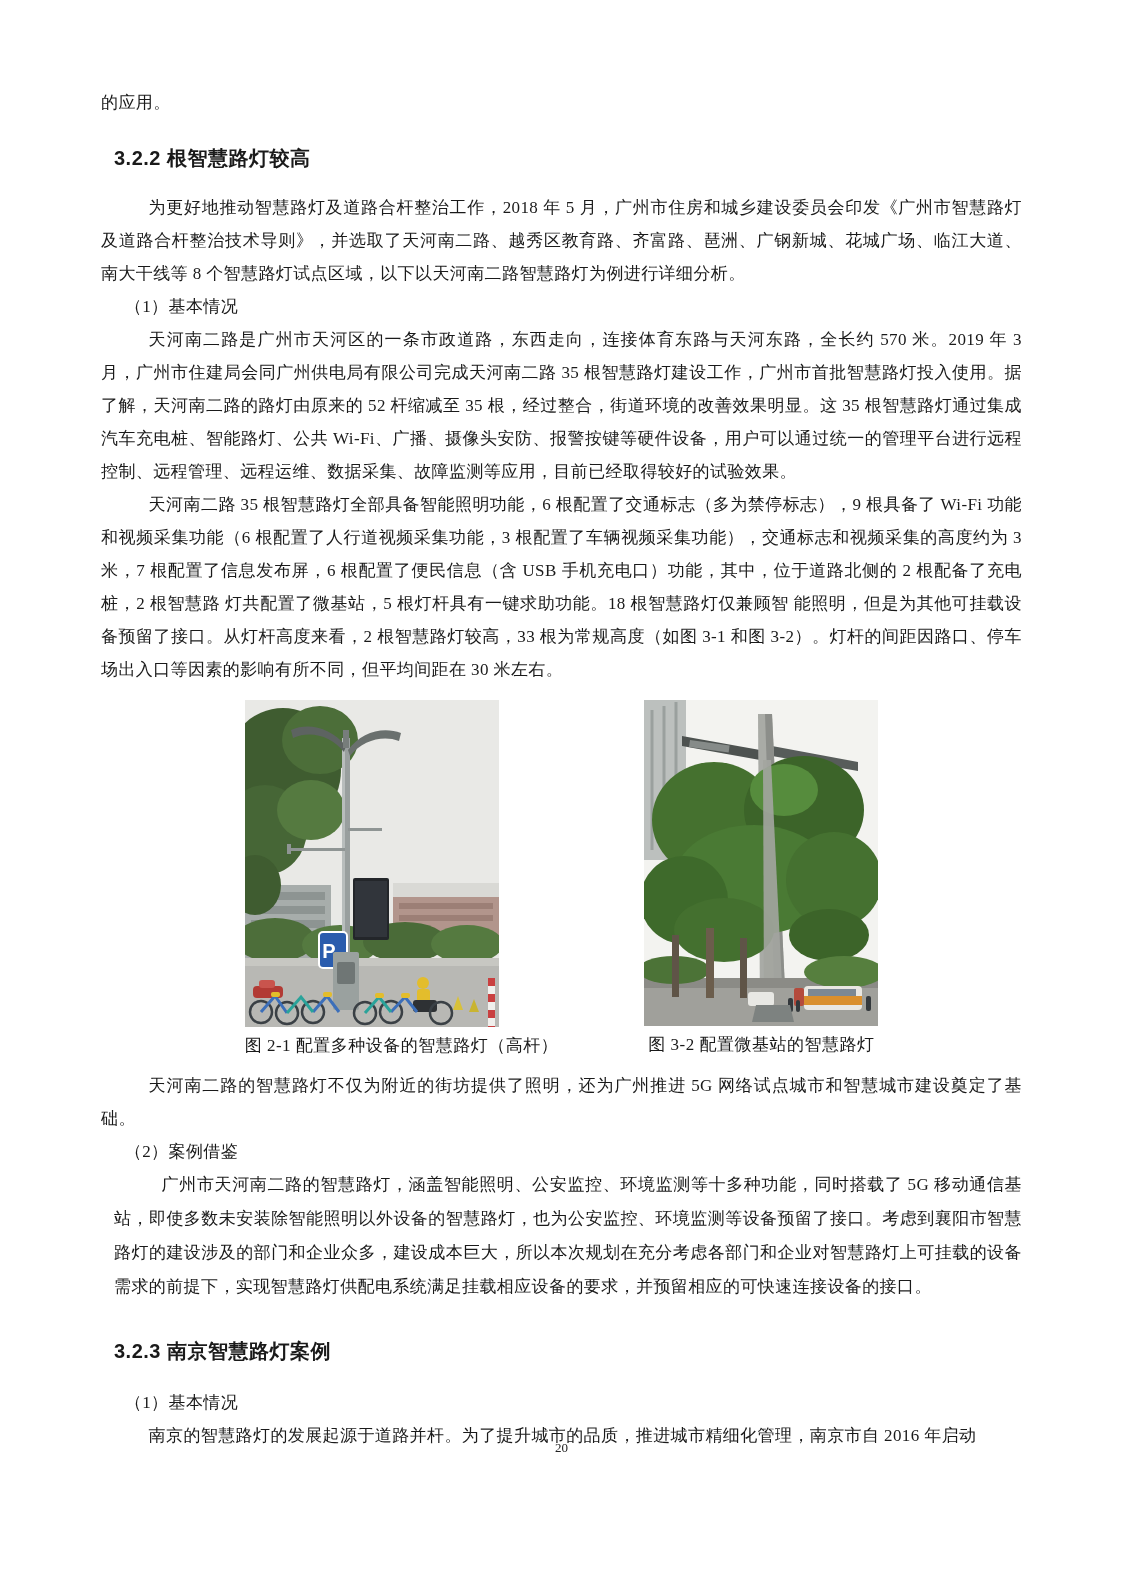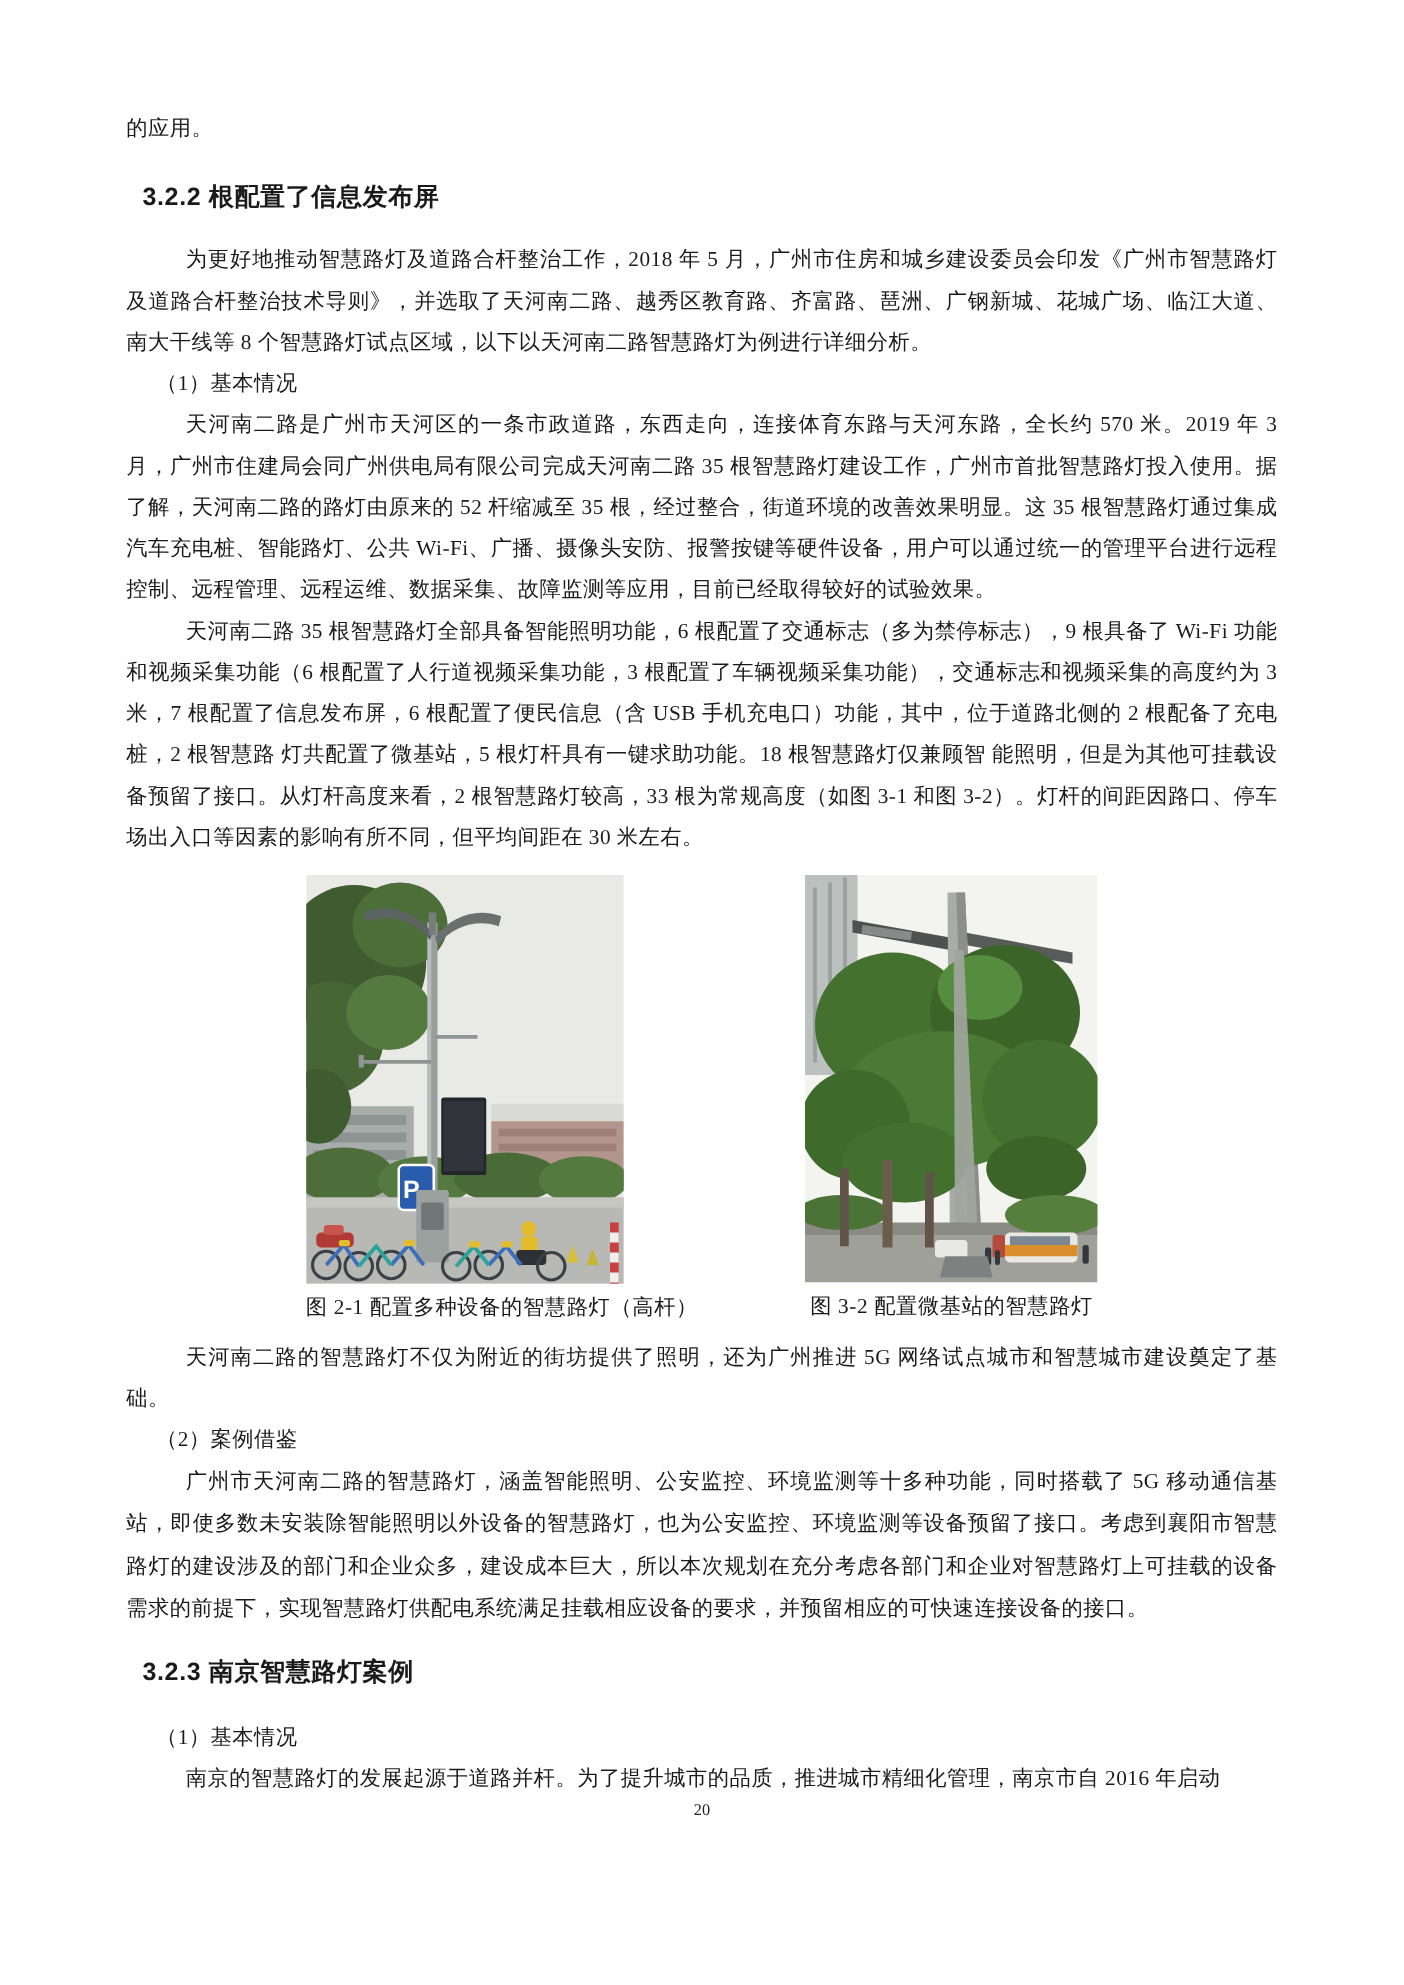--- a/index.html
+++ b/index.html
@@ -25,57 +25,57 @@
   .sub-indent { text-indent: 1.4em; }
   .section-heading {
     font-family: "Liberation Sans", "DejaVu Sans", sans-serif;
     font-weight: bold;
     font-size: 20px;
     line-height: 26px;
     margin: 26px 0 20px 0;
     padding-left: 13px;
     letter-spacing: 0.5px;
   }
-  .section-heading.second { margin: 21px 0 22px 0; }
+  .section-heading.second { margin: 34px 0 22px 0; }
   .figure-row {
     display: flex;
     justify-content: center;
     align-items: flex-start;
     gap: 86px;
     margin-top: 14px;
   }
   .figure-block { text-align: center; }
   .figure-block svg { display: block; }
   .figure-caption {
     font-size: 17px;
     line-height: 26px;
     margin-top: 6px;
     white-space: nowrap;
     letter-spacing: 0.5px;
   }
   .after-figures { margin-top: 10px; }
-  .p7 { line-height: 34px; }
+  .p7 { line-height: 34px; margin-left: 13px; }
   .page-number {
     position: absolute;
     top: 1440px;
     left: 0;
     width: 100%;
     text-align: center;
     font-size: 13px;
     color: #222;
   }
 </style>
 </head>
 <body>
 
 <div class="page">
 
   <p class="body-text">的应用。</p>
 
-  <h2 class="section-heading">3.2.2 根配置了信息发布屏</h2>
+  <h2 class="section-heading">3.2.2 根智慧路灯较高</h2>
 
   <p class="body-text indent">为更好地推动智慧路灯及道路合杆整治工作，2018 年 5 月，广州市住房和城乡建设委员会印发《广州市智慧路灯及道路合杆整治技术导则》，并选取了天河南二路、越秀区教育路、齐富路、琶洲、广钢新城、花城广场、临江大道、南大干线等 8 个智慧路灯试点区域，以下以天河南二路智慧路灯为例进行详细分析。</p>
 
   <p class="body-text sub-indent">（1）基本情况</p>
 
   <p class="body-text indent">天河南二路是广州市天河区的一条市政道路，东西走向，连接体育东路与天河东路，全长约 570 米。2019 年 3 月，广州市住建局会同广州供电局有限公司完成天河南二路 35 根智慧路灯建设工作，广州市首批智慧路灯投入使用。据了解，天河南二路的路灯由原来的 52 杆缩减至 35 根，经过整合，街道环境的改善效果明显。这 35 根智慧路灯通过集成汽车充电桩、智能路灯、公共 Wi-Fi、广播、摄像头安防、报警按键等硬件设备，用户可以通过统一的管理平台进行远程控制、远程管理、远程运维、数据采集、故障监测等应用，目前已经取得较好的试验效果。</p>
 
   <p class="body-text indent">天河南二路 35 根智慧路灯全部具备智能照明功能，6 根配置了交通标志（多为禁停标志），9 根具备了 Wi-Fi 功能和视频采集功能（6 根配置了人行道视频采集功能，3 根配置了车辆视频采集功能），交通标志和视频采集的高度约为 3 米，7 根配置了信息发布屏，6 根配置了便民信息（含 USB 手机充电口）功能，其中，位于道路北侧的 2 根配备了充电桩，2 根智慧路 灯共配置了微基站，5 根灯杆具有一键求助功能。18 根智慧路灯仅兼顾智 能照明，但是为其他可挂载设备预留了接口。从灯杆高度来看，2 根智慧路灯较高，33 根为常规高度（如图 3-1 和图 3-2）。灯杆的间距因路口、停车场出入口等因素的影响有所不同，但平均间距在 30 米左右。</p>
 
   <div class="figure-row">

